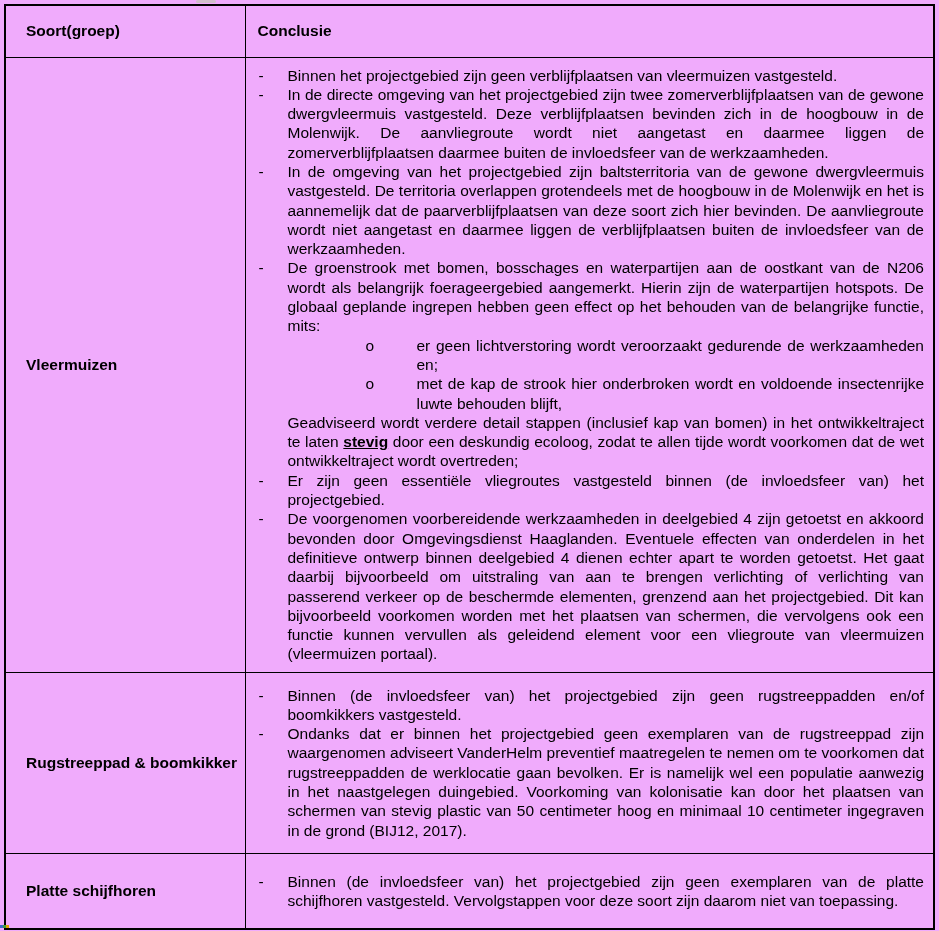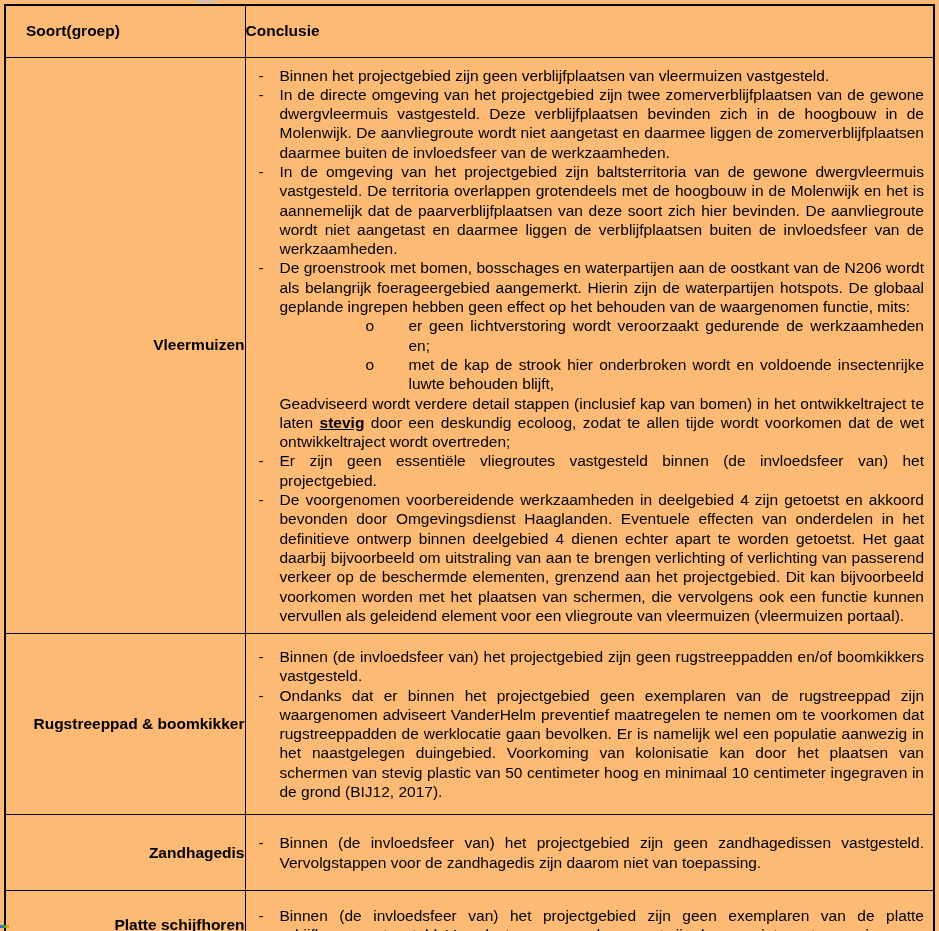--- a/index.html
+++ b/index.html
@@ -4,64 +4,63 @@
 <style>
   * { margin: 0; padding: 0; box-sizing: border-box; }
   html, body { background: #ffffff; }
   body {
     width: 939px; height: 931px;
     position: relative;
     overflow: hidden;
     font-family: "Liberation Sans", sans-serif;
     color: #000;
   }
-  .page { position: absolute; inset: 0; background: #fdba74; }
+  .page { position: absolute; inset: 0; background: #f0abfc; }
 
   table.species-table {
     position: absolute; left: 4px; top: 4px;
     width: 931px;
     border-collapse: collapse;
     table-layout: fixed;
     border: 2px solid #000;
   }
   table.species-table th,
   table.species-table td {
     border: 1px solid #000;
   }
   col.col-species { width: 240px; }
 
   thead tr { height: 52px; }
   th {
     font-size: 15.5px; font-weight: bold;
     text-align: left; vertical-align: middle;
   }
   th.th-soort { padding-left: 20px; }
-  th.th-conclusie { }
+  th.th-conclusie { padding-left: 12px; }
 
   tbody tr:nth-child(1) { height: 537px; }
   tbody tr:nth-child(2) { height: 181px; }
   tbody tr:nth-child(3) { height: 76px; }
   tbody tr:nth-child(4) { height: 69px; }
 
   td.species-cell {
     font-weight: bold; font-size: 15.5px;
     vertical-align: middle;
     padding-left: 20px;
-    text-align: right;
   }
   td.conclusion-cell {
     vertical-align: middle;
     padding: 8px 9px 8px 13px;
     font-size: 15.5px;
     line-height: 19.3px;
   }
 
   .item { display: flex; }
   .item .marker { flex: 0 0 21px; }
-  .item .text  { flex: 1; text-align: justify; }
+  .item .text  { flex: 1; text-align: justify; margin-left: 8px; }
   .item.level-1 { margin-left: 107px; }
   .item.level-1 .marker { flex: 0 0 43px; }
   .em { font-weight: bold; text-decoration: underline; }
 
   
   .artifact-top {
     position: absolute; left: 196px; top: 0;
     width: 20px; height: 3px;
     background: #c9c4bd; opacity: .8; border-radius: 2px;
   }
@@ -100,21 +99,21 @@
             <div class="item level-0">
               <span class="marker">-</span>
               <span class="text"><span>In de directe omgeving van het projectgebied zijn twee zomerverblijfplaatsen van de gewone dwergvleermuis vastgesteld. Deze verblijfplaatsen bevinden zich in de hoogbouw in de Molenwijk. De aanvliegroute wordt niet aangetast en daarmee liggen de zomerverblijfplaatsen daarmee buiten de invloedsfeer van de werkzaamheden.</span></span>
             </div>
             <div class="item level-0">
               <span class="marker">-</span>
               <span class="text"><span>In de omgeving van het projectgebied zijn baltsterritoria van de gewone dwergvleermuis vastgesteld. De territoria overlappen grotendeels met de hoogbouw in de Molenwijk en het is aannemelijk dat de paarverblijfplaatsen van deze soort zich hier bevinden. De aanvliegroute wordt niet aangetast en daarmee liggen de verblijfplaatsen buiten de invloedsfeer van de werkzaamheden.</span></span>
             </div>
             <div class="item level-0">
               <span class="marker">-</span>
-              <span class="text"><span>De groenstrook met bomen, bosschages en waterpartijen aan de oostkant van de N206 wordt als belangrijk foerageergebied aangemerkt. Hierin zijn de waterpartijen hotspots. De globaal geplande ingrepen hebben geen effect op het behouden van de waargenomen functie, mits:</span></span>
+              <span class="text"><span>De groenstrook met bomen, bosschages en waterpartijen aan de oostkant van de N206 wordt als belangrijk foerageergebied aangemerkt. Hierin zijn de waterpartijen hotspots. De globaal geplande ingrepen hebben geen effect op het behouden van de belangrijke functie, mits:</span></span>
             </div>
             <div class="item level-1">
               <span class="marker">o</span>
               <span class="text"><span>er geen lichtverstoring wordt veroorzaakt gedurende de werkzaamheden en;</span></span>
             </div>
             <div class="item level-1">
               <span class="marker">o</span>
               <span class="text"><span>met de kap de strook hier onderbroken wordt en voldoende insectenrijke luwte behouden blijft,</span></span>
             </div>
             <div class="item level-0">
@@ -138,29 +137,20 @@
               <span class="marker">-</span>
               <span class="text"><span>Binnen (de invloedsfeer van) het projectgebied zijn geen rugstreeppadden en/of boomkikkers vastgesteld.</span></span>
             </div>
             <div class="item level-0">
               <span class="marker">-</span>
               <span class="text"><span>Ondanks dat er binnen het projectgebied geen exemplaren van de rugstreeppad zijn waargenomen adviseert VanderHelm preventief maatregelen te nemen om te voorkomen dat rugstreeppadden de werklocatie gaan bevolken. Er is namelijk wel een populatie aanwezig in het naastgelegen duingebied. Voorkoming van kolonisatie kan door het plaatsen van schermen van stevig plastic van 50 centimeter hoog en minimaal 10 centimeter ingegraven in de grond (BIJ12, 2017).</span></span>
             </div>
           </td>
         </tr>
         <tr>
-          <td class="species-cell">Zandhagedis</td>
-          <td class="conclusion-cell">
-            <div class="item level-0">
-              <span class="marker">-</span>
-              <span class="text"><span>Binnen (de invloedsfeer van) het projectgebied zijn geen zandhagedissen vastgesteld. Vervolgstappen voor de zandhagedis zijn daarom niet van toepassing.</span></span>
-            </div>
-          </td>
-        </tr>
-        <tr>
           <td class="species-cell">Platte schijfhoren</td>
           <td class="conclusion-cell">
             <div class="item level-0">
               <span class="marker">-</span>
               <span class="text"><span>Binnen (de invloedsfeer van) het projectgebied zijn geen exemplaren van de platte schijfhoren vastgesteld. Vervolgstappen voor deze soort zijn daarom niet van toepassing.</span></span>
             </div>
           </td>
         </tr>
       </tbody>
   </table>

